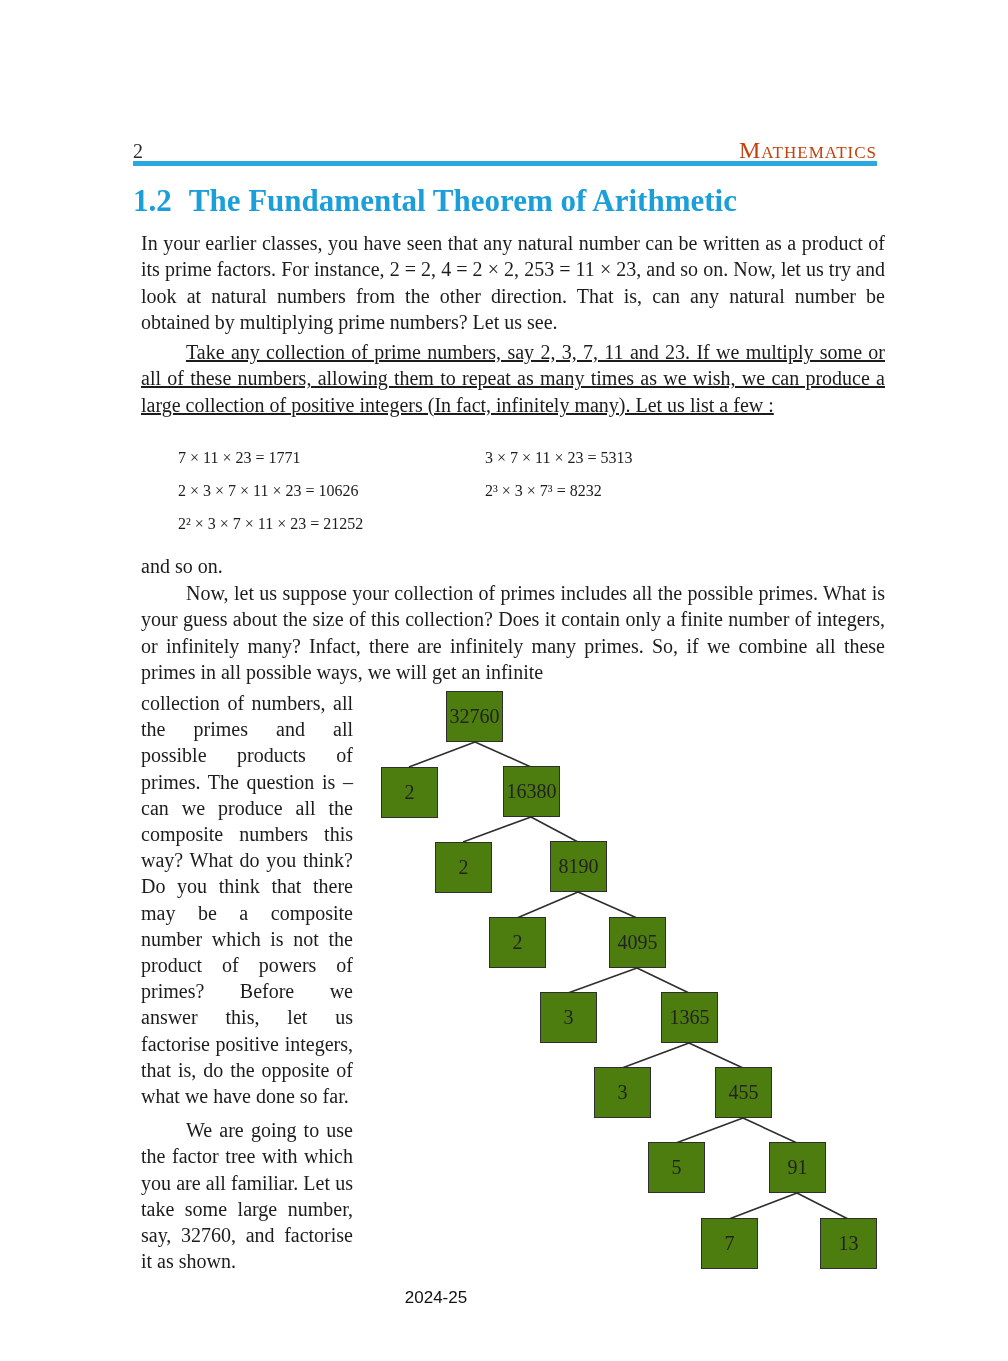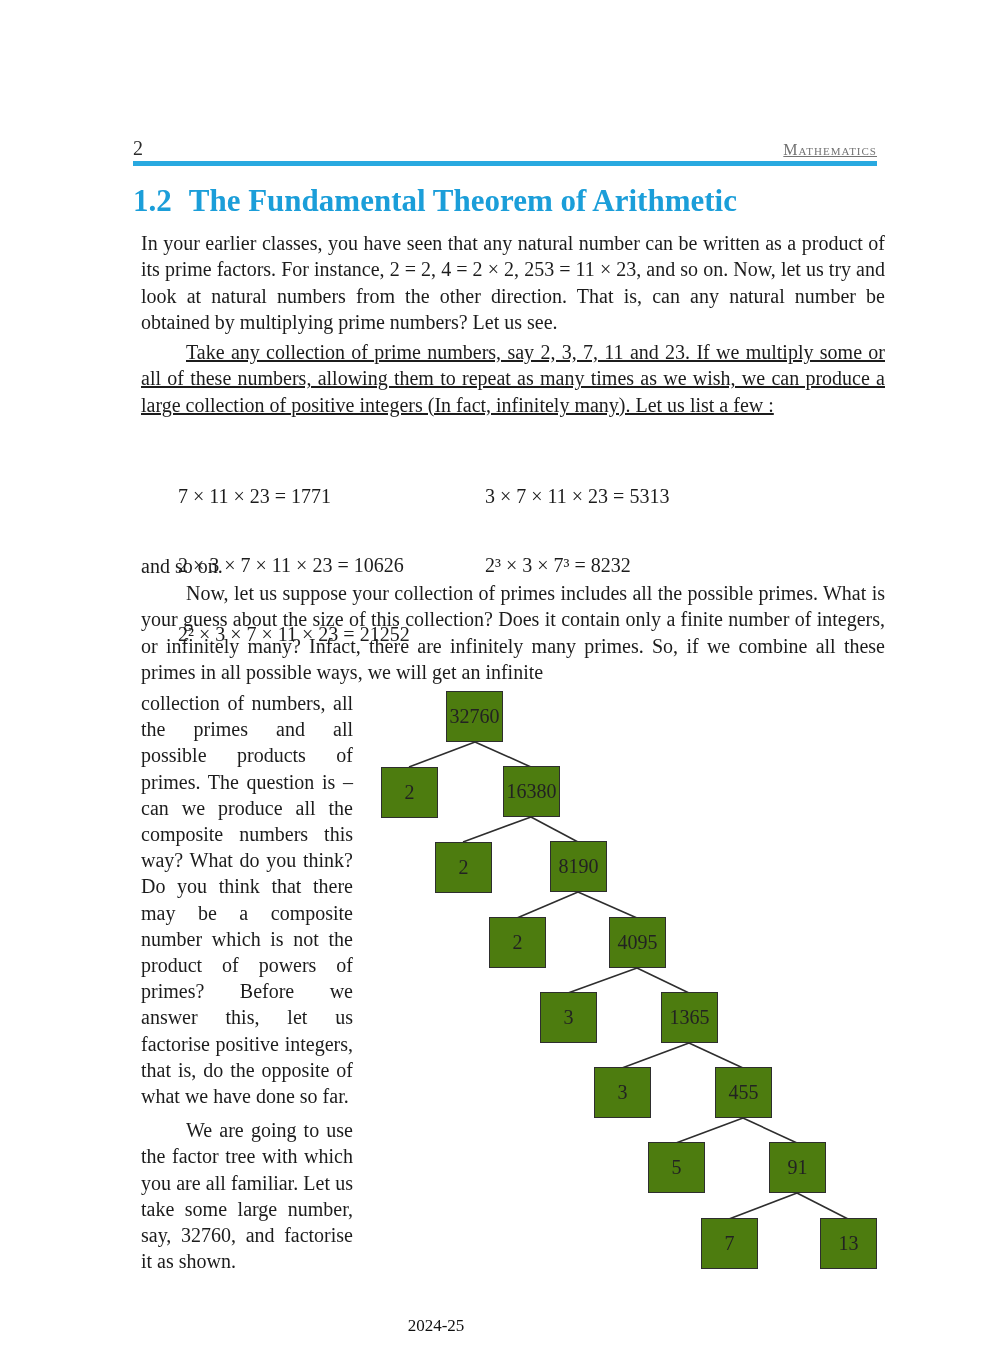--- a/index.html
+++ b/index.html
@@ -5,53 +5,53 @@
   html,body { margin:0; padding:0; background:#e8e8e8; }
   .page {
     position:relative; width:1008px; height:1361px; margin:0 auto;
     background:#ffffff; font-family:"Liberation Serif", serif; color:#1c1c1c;
     overflow:hidden;
   }
   
   .header { position:absolute; left:133px; top:137px; width:744px;
             display:flex; justify-content:space-between; align-items:baseline; }
   .pagenum { font-size:20px; color:#2b2b2b; }
-  .runhead { font-variant:small-caps; font-size:16px; letter-spacing:1px; color:#737373;text-decoration:underline; }
+  .runhead { font-variant:small-caps; font-size:24px; letter-spacing:1px; color:#c2410c; }
   .rule { position:absolute; left:133px; top:161px; width:744px; height:5px; background:#29a9e0; }
   
   .section-title { position:absolute; left:133px; top:183px; display:flex; gap:17px;
                    font-size:31px; font-weight:bold; color:#1b9ed9; }
   
   .p { margin:8px; font-size:20px; line-height:26.4px; text-align:justify; }
   .block { position:absolute; left:133px; width:744px; }
   .indent { text-indent:45px; }
   .p1 { top:222px; }
   .p2 { top:331px;text-decoration:underline; }
   .andsoon { top:545px; text-align:left; }
   .p3 { top:572px; }
   
   .equations { position:absolute; left:133px; top:449px; width:744px; }
-  .eq-row { position:relative; height:33px; font-size:20px;margin-top:36px; }
+  .eq-row { position:relative; height:33px; font-size:16px; }
   .eq-left  { position:absolute; left:45px;  white-space:pre; }
   .eq-right { position:absolute; left:352px; white-space:pre; }
   
   .leftcol { position:absolute; left:133px; top:682px; width:228px; }
   .leftcol .p { line-height:26.2px; }
   .lc2 { margin-top:7px; }
   
   .tree-lines { position:absolute; left:0; top:0; width:1008px; height:1361px; pointer-events:none; }
   .tnode {
     position:absolute; width:57px; height:51px; box-sizing:border-box;
     border:1.6px solid #2e2e2e; background:#4d7c0f;
     display:flex; align-items:center; justify-content:center;
     font-size:20px; color:#222222;
   }
   
   .footer { position:absolute; left:0; top:1288px; width:872px; text-align:center;
-            font-family:Liberation Serif, serif; font-size:17px; color:#111111;margin-top:28px; }
+            font-family:Liberation Sans, sans-serif; font-size:17px; color:#111111; }
 </style>
 </head>
 <body>
 
 <div class="page">
 
   <div class="header">
     <span class="pagenum">2</span>
     <span class="runhead">Mathematics</span>
   </div>

